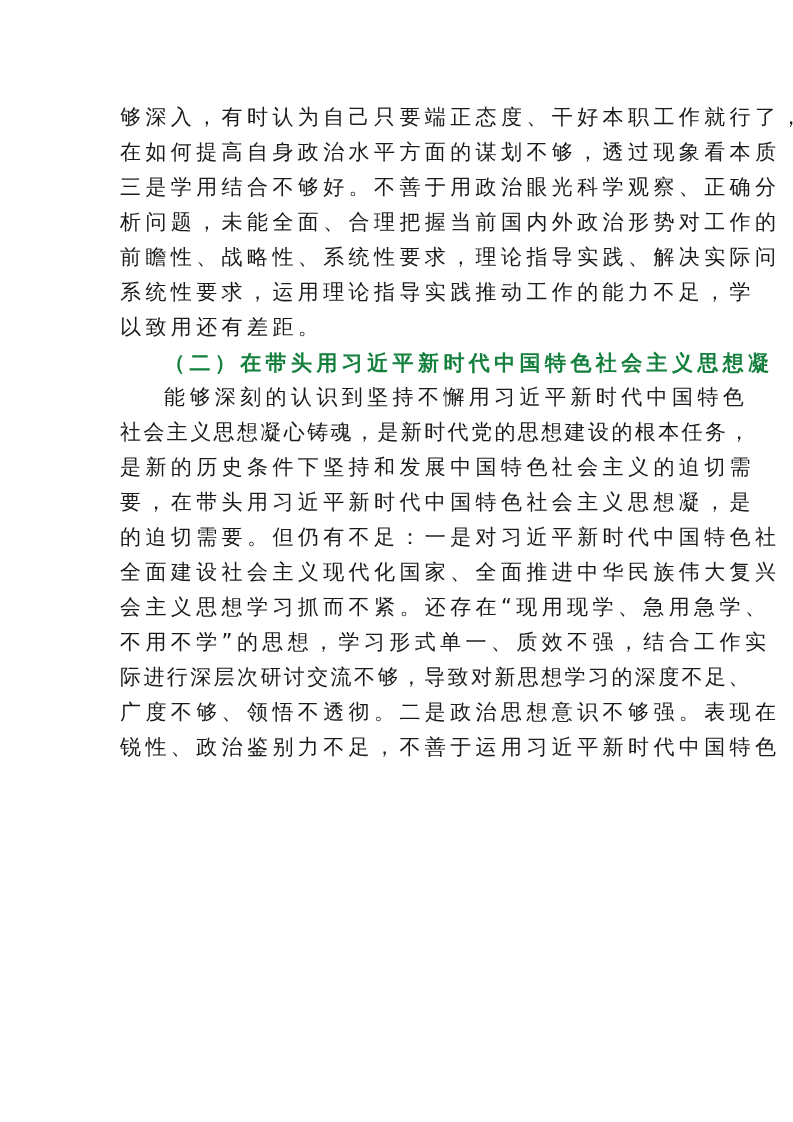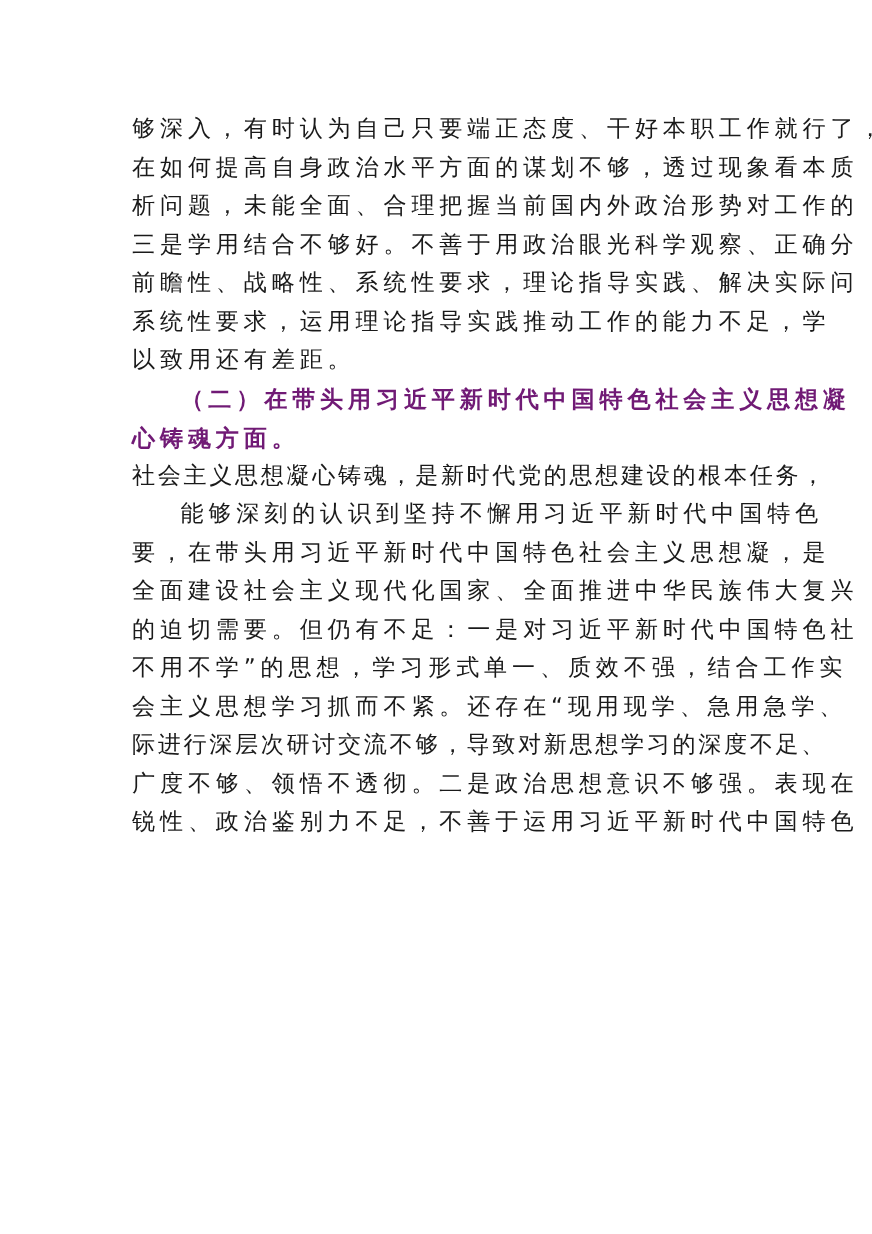--- a/index.html
+++ b/index.html
@@ -27,52 +27,52 @@
       color: #1a1a1a;
       white-space: nowrap;
       letter-spacing: 4.4px;
     }
     .line.tight {
       letter-spacing: 2.4px;
     }
     .line.heading {
       font-family: "DejaVu Serif", "Liberation Serif", serif;
       font-weight: bold;
-      color: #701a75;
+      color: #15803d;
     }
     .indent {
       padding-left: 44px;
     }
   </style>
 </head>
 <body>
 
 <div class="page">
 
   <div>
     <div class="line">够深入，有时认为自己只要端正态度、干好本职工作就行了，</div>
     <div class="line">在如何提高自身政治水平方面的谋划不够，透过现象看本质</div>
+    <div class="line">三是学用结合不够好。不善于用政治眼光科学观察、正确分</div>
     <div class="line">析问题，未能全面、合理把握当前国内外政治形势对工作的</div>
-    <div class="line">三是学用结合不够好。不善于用政治眼光科学观察、正确分</div>
     <div class="line">前瞻性、战略性、系统性要求，理论指导实践、解决实际问</div>
     <div class="line">系统性要求，运用理论指导实践推动工作的能力不足，学</div>
     <div class="line">以致用还有差距。</div>
   </div>
 
   <div>
     <div class="line heading indent">（二）在带头用习近平新时代中国特色社会主义思想凝</div>
-    <div class="line heading">心铸魂方面。</div>
   </div>
 
   <div>
+    <div class="line indent">能够深刻的认识到坚持不懈用习近平新时代中国特色</div>
     <div class="line tight">社会主义思想凝心铸魂，是新时代党的思想建设的根本任务，</div>
-    <div class="line indent">能够深刻的认识到坚持不懈用习近平新时代中国特色</div>
+    <div class="line">是新的历史条件下坚持和发展中国特色社会主义的迫切需</div>
     <div class="line">要，在带头用习近平新时代中国特色社会主义思想凝，是</div>
+    <div class="line">的迫切需要。但仍有不足：一是对习近平新时代中国特色社</div>
     <div class="line">全面建设社会主义现代化国家、全面推进中华民族伟大复兴</div>
-    <div class="line">的迫切需要。但仍有不足：一是对习近平新时代中国特色社</div>
+    <div class="line">会主义思想学习抓而不紧。还存在“现用现学、急用急学、</div>
     <div class="line">不用不学”的思想，学习形式单一、质效不强，结合工作实</div>
-    <div class="line">会主义思想学习抓而不紧。还存在“现用现学、急用急学、</div>
     <div class="line tight">际进行深层次研讨交流不够，导致对新思想学习的深度不足、</div>
     <div class="line">广度不够、领悟不透彻。二是政治思想意识不够强。表现在</div>
     <div class="line">锐性、政治鉴别力不足，不善于运用习近平新时代中国特色</div>
   </div>
 
 </div>
 
 </body></html>

